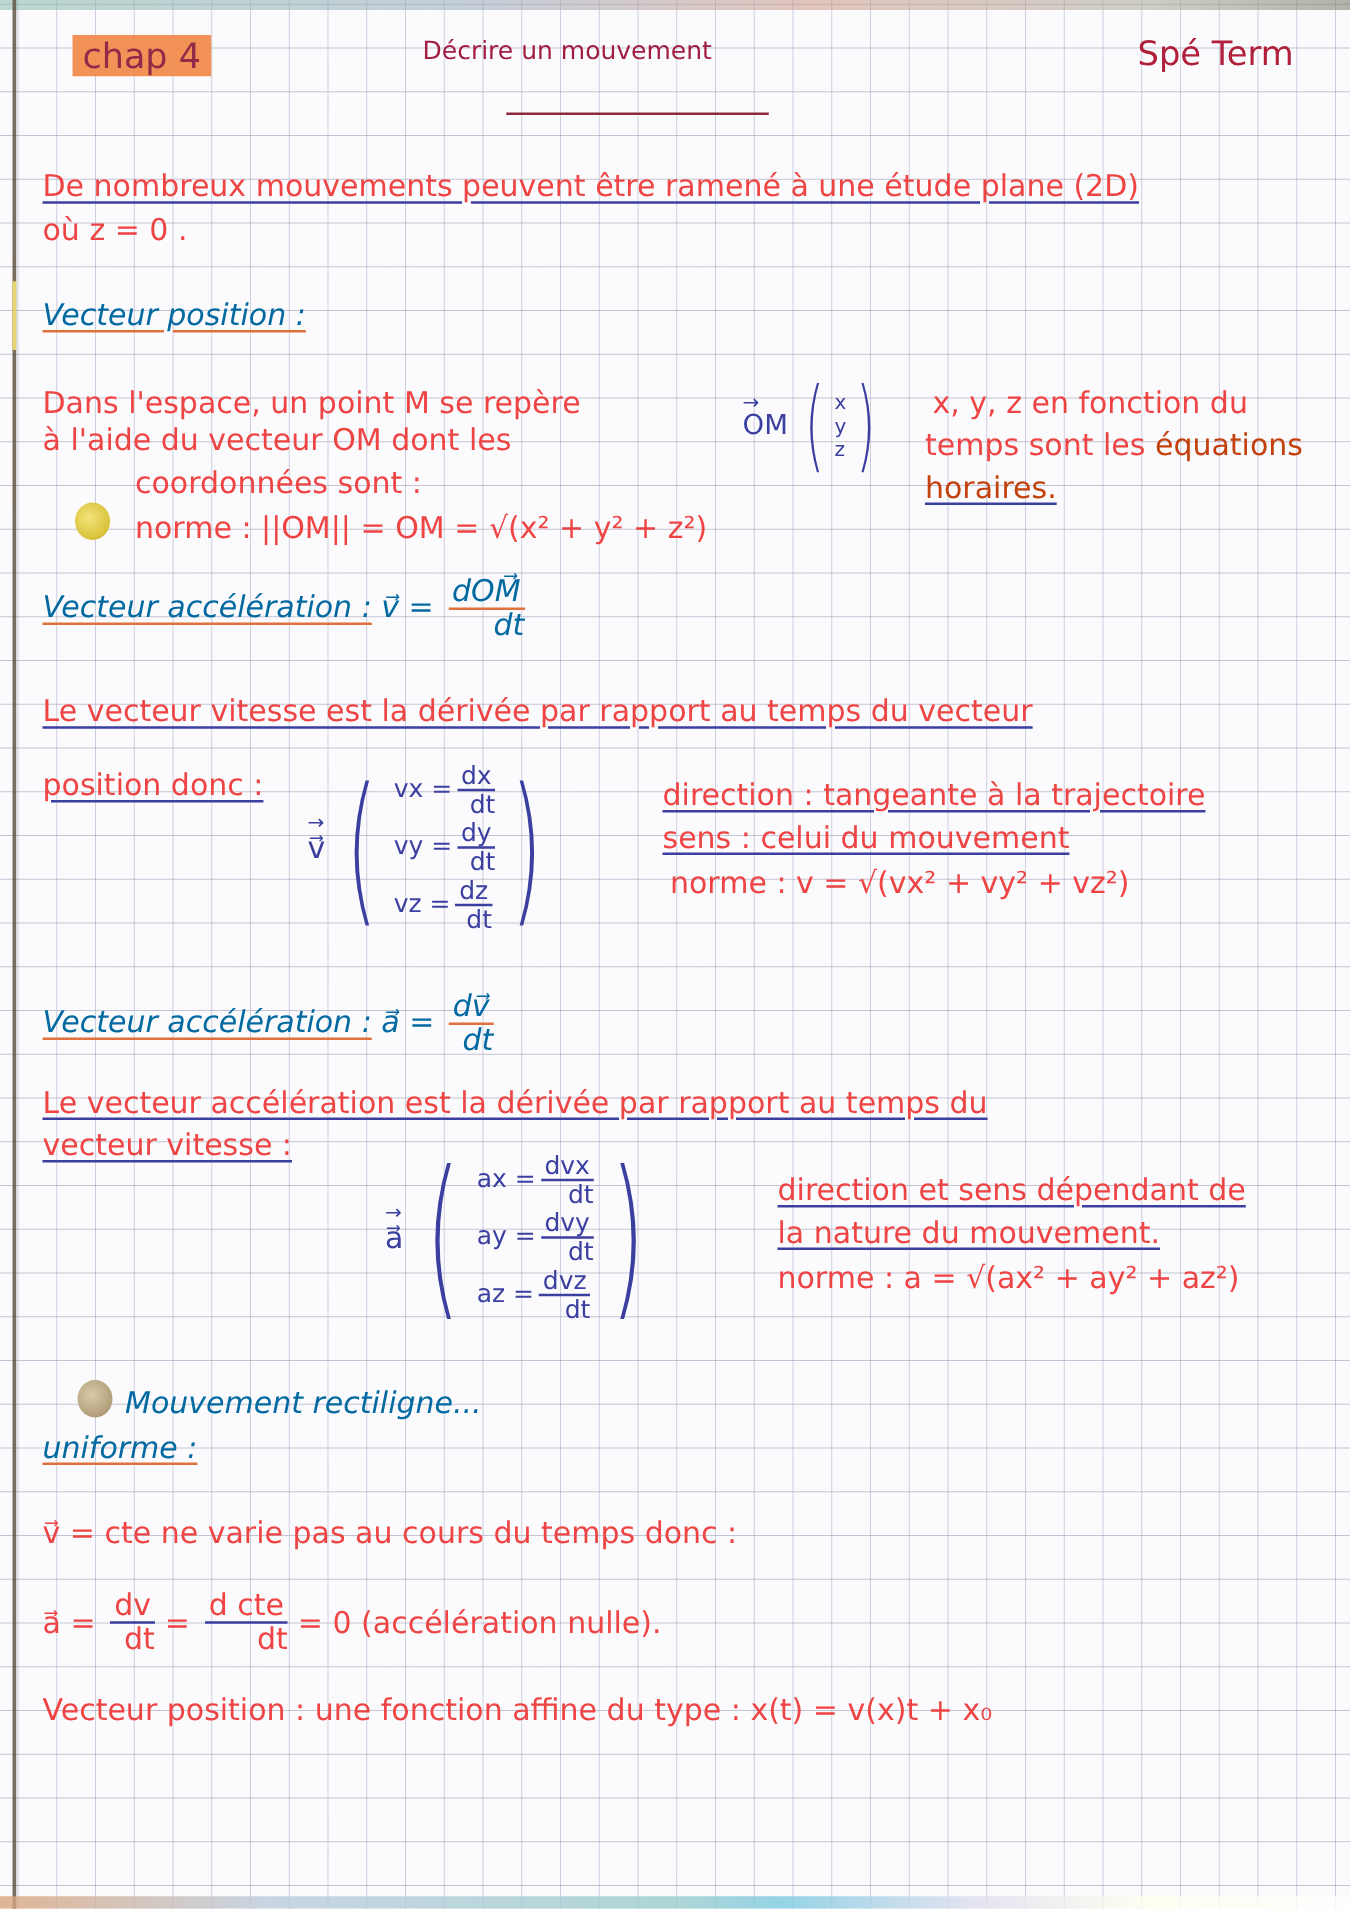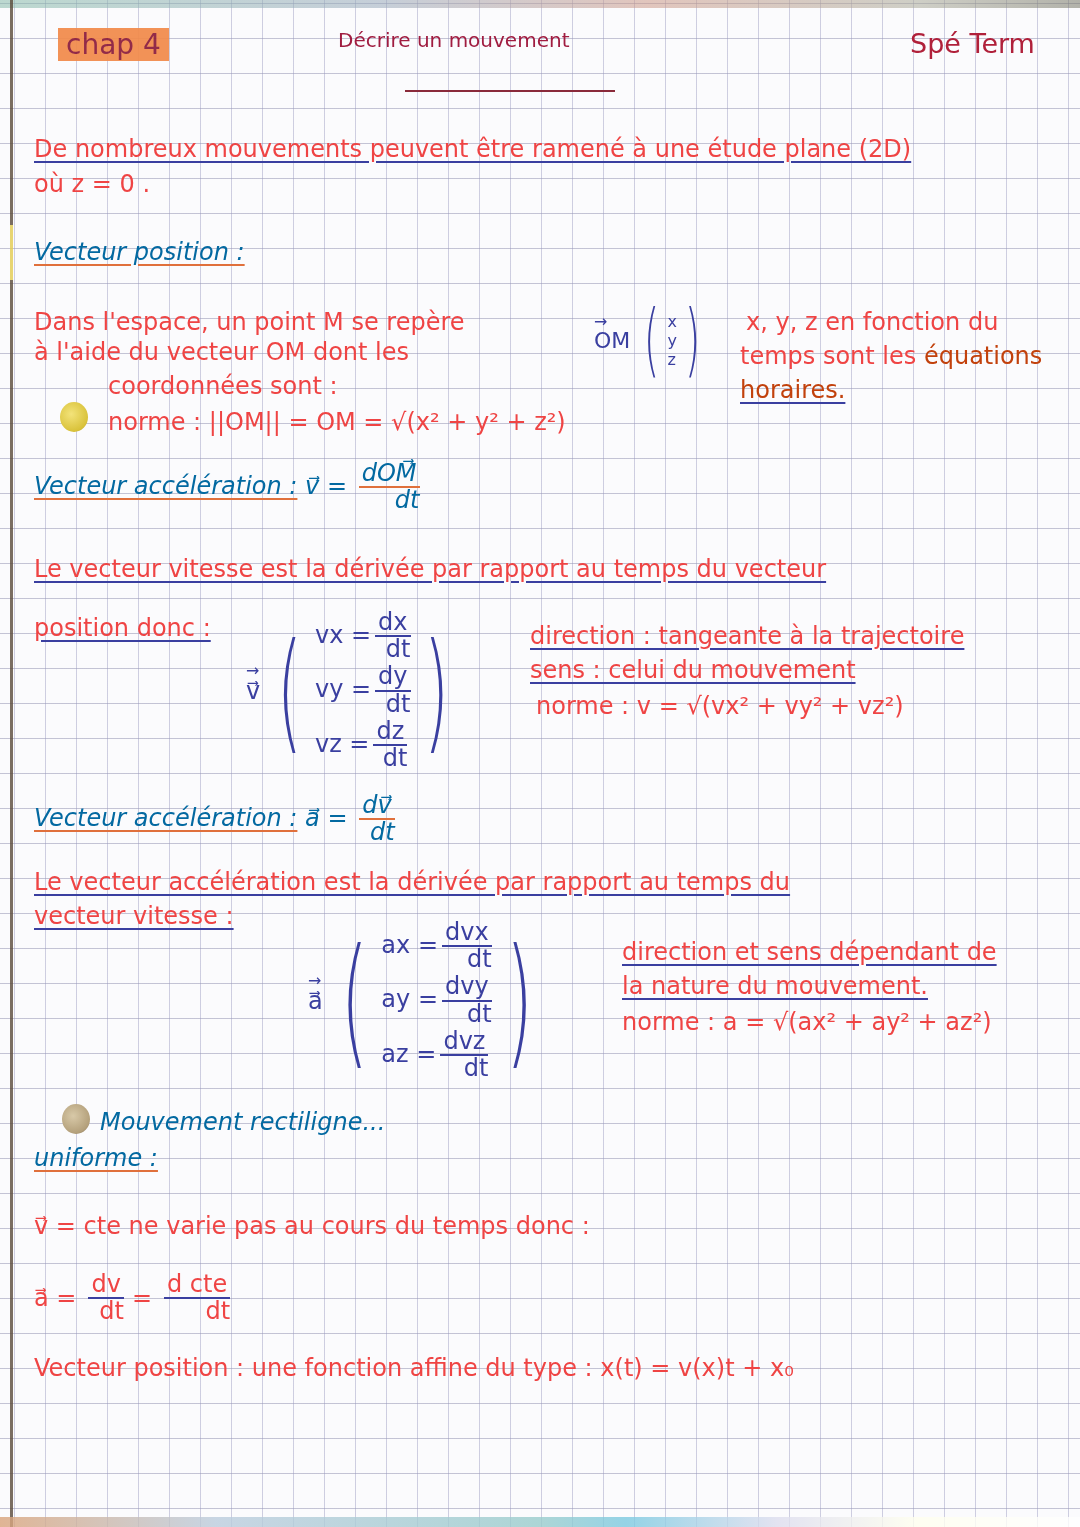--- a/index.html
+++ b/index.html
@@ -30,21 +30,21 @@
   .chap { left: 58px; top: 28px; font-size: 28px; color: #8a1a3a; padding: 0 8px;
     background: #f28a4a; opacity: 0.92; }
   .title { left: 338px; top: 28px; font-size: 20px; color: #a01c40; }
   .title-underline { position: absolute; left: 405px; top: 90px; width: 210px; height: 2px; background: #8a2a3a; }
   .spe { left: 910px; top: 28px; font-size: 27px; color: #b0203a; }
 
   .t26 { font-size: 24px; }
 
   .matrix { position: absolute; display: flex; align-items: center; color: #3a3fa0; }
   .paren { font-size: 120px; line-height: 1; font-weight: 200; color: #3a3fa0; transform: scaleX(0.5); }
-  .mrows { display: flex; flex-direction: column; gap: 2px; font-size: 24px; }
+  .mrows { display: flex; flex-direction: column; gap: 2px; font-size: 20px; }
   .frac { display: inline-flex; flex-direction: column; align-items: flex-end; vertical-align: middle; margin-left: 4px; }
   .frac .num { border-bottom: 2px solid #3a3fa0; padding: 0 3px; line-height: 1.05; }
   .frac .den { line-height: 1.05; }
   .frac.orange .num { border-bottom-color: #e0703c; }
 
   .pin { position: absolute; border-radius: 50%; }
   .pin.yellow { left: 60px; top: 402px; width: 28px; height: 30px; background: radial-gradient(circle at 40% 40%, #f3e37a, #d9c23a 70%, #a38c20); }
   .pin.grey { left: 62px; top: 1104px; width: 28px; height: 30px; background: radial-gradient(circle at 40% 40%, #d8c9a8, #b39f7a 70%, #5a4a3a); }
 
   .vecarrow { position: relative; display: inline-block; }
@@ -166,16 +166,17 @@
   <span>a⃗ =</span>
   <span class="frac">
       <span class="num">dv</span>
       <span class="den">dt</span>
     </span>
   <span>=</span>
   <span class="frac">
       <span class="num">d cte</span>
       <span class="den">dt</span>
     </span>
+  <span>= 0  (accélération nulle).</span>
 </div>
 <div class="hw blue t26" style="left:34px; top:1354px;">Vecteur position : une fonction affine du type : x(t) = v(x)t + x₀</div>
 
 <div class="bottom-strip"></div>
 
 </body></html>

